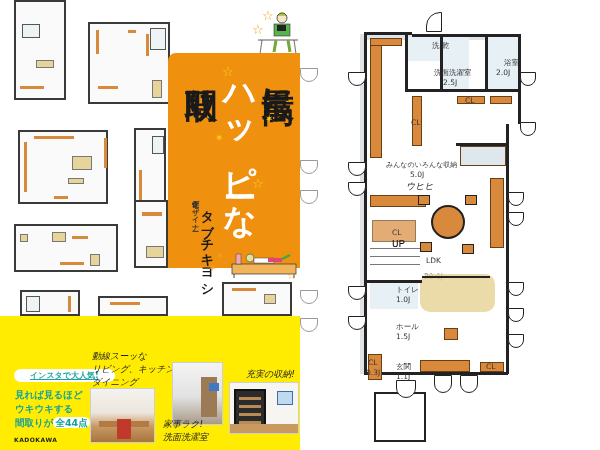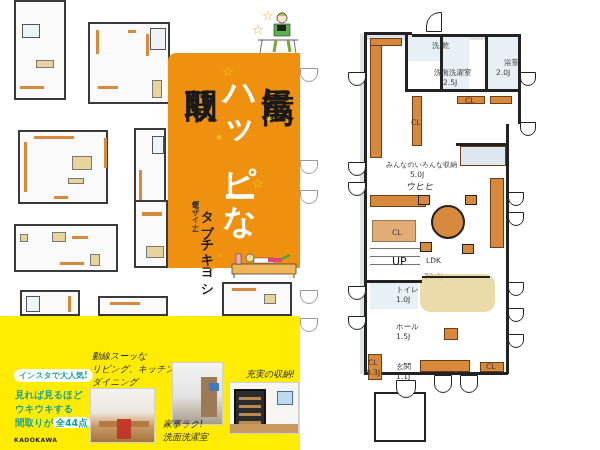--- a/index.html
+++ b/index.html
@@ -22,21 +22,21 @@
   .title-col.happy { color:#ffffff; font-size:33px; line-height:36px; }
   .star { position:absolute; color:#ffd21f; font-size:13px; }
   .author { position:absolute; left:200px; top:200px; writing-mode:vertical-rl; font-size:13px; font-weight:bold; color:#1a1a1a; line-height:14px; }
   .author-role { position:absolute; left:190px; top:195px; writing-mode:vertical-rl; font-size:7px; font-weight:bold; color:#333; }
 
   .desk-figure { position:absolute; left:258px; top:10px; width:40px; height:44px; }
   .bed { position:absolute; left:228px; top:250px; width:70px; height:28px; }
 
   .yellow-band { position:absolute; left:0; top:316px; width:300px; height:134px; background:#ffec00; }
   .tagline { position:absolute; left:12px; top:323px; width:285px; font-size:15.5px; font-weight:bold; color:#1a1a1a; border-bottom:2px solid #fff; letter-spacing:0px; white-space:nowrap; }
-  .insta-badge { position:absolute; left:14px; top:369px; background:#fff; border-radius:10px; padding:1px 5px; font-size:8px; font-weight:bold; color:#1aa6a0; white-space:nowrap; }
+  .insta-badge { position:absolute; left:14px; top:369px; background:#fff; border-radius:10px; padding:1px 16px; font-size:8px; font-weight:bold; color:#1aa6a0; white-space:nowrap;text-decoration:underline; }
   .green-line { position:absolute; left:15px; font-size:9.5px; font-weight:bold; color:#15a19a; white-space:nowrap; }
   .count-badge { background:#fff; border-radius:8px; padding:0 2px; color:#15a19a; }
   .publisher { position:absolute; left:14px; top:436px; font-size:6px; font-weight:bold; color:#222; letter-spacing:0.5px; }
   .hand { position:absolute; font-size:9px; color:#222; font-style:italic; white-space:nowrap; line-height:13px; }
 
   .photo { position:absolute; overflow:hidden; border:1px solid #cfcfcf; }
   .photo.kitchen { left:90px; top:388px; width:65px; height:55px; background:linear-gradient(180deg,#f4f2ee 0%,#ece6dc 45%,#c89a66 70%,#a8743e 100%); }
   .photo.kitchen .chair { position:absolute; left:26px; top:30px; width:14px; height:20px; background:#c0392b; }
   .photo.kitchen .table { position:absolute; left:8px; top:32px; width:50px; height:6px; background:#b47a43; }
   .photo.laundry { left:172px; top:362px; width:51px; height:63px; background:linear-gradient(180deg,#f3f3f3 0%,#e2e2e2 55%,#a89a88 100%); }
@@ -234,21 +234,21 @@
   <div class="lbl" style="left:86px;top:160px;font-size:7px;">みんなのいろんな収納</div>
   <div class="lbl" style="left:110px;top:170px;">5.0J</div>
   <div class="lbl" style="left:106px;top:181px;font-size:9px;font-style:italic;color:#222;">ウヒヒ</div>
   <div class="wood2" style="left:70px;top:195px;width:56px;height:12px;"></div>
 
   <div class="wood2" style="left:72px;top:220px;width:44px;height:22px;opacity:0.7;"></div>
   <div class="lbl" style="left:92px;top:228px;">CL</div>
   <div class="stair-line" style="left:70px;top:248px;width:50px;"></div>
   <div class="stair-line" style="left:70px;top:256px;width:50px;"></div>
   <div class="stair-line" style="left:70px;top:264px;width:50px;"></div>
-  <div class="lbl" style="left:92px;top:257px;font-size:11px;color:#111;">UP</div>
+  <div class="lbl" style="left:92px;top:239px;font-size:11px;color:#111;font-family:Liberation Mono, monospace;">UP</div>
 
   <div class="table-round" style="left:131px;top:205px;"></div>
   <div class="chair2" style="left:118px;top:195px;"></div>
   <div class="chair2" style="left:165px;top:195px;"></div>
   <div class="chair2" style="left:120px;top:242px;"></div>
   <div class="chair2" style="left:162px;top:244px;"></div>
   <div class="lbl" style="left:126px;top:256px;">LDK</div>
   <div class="lbl" style="left:124px;top:266px;margin-top:6px;">20.0J</div>
 
   <div class="rug" style="left:120px;top:274px;width:75px;height:38px;"></div>

